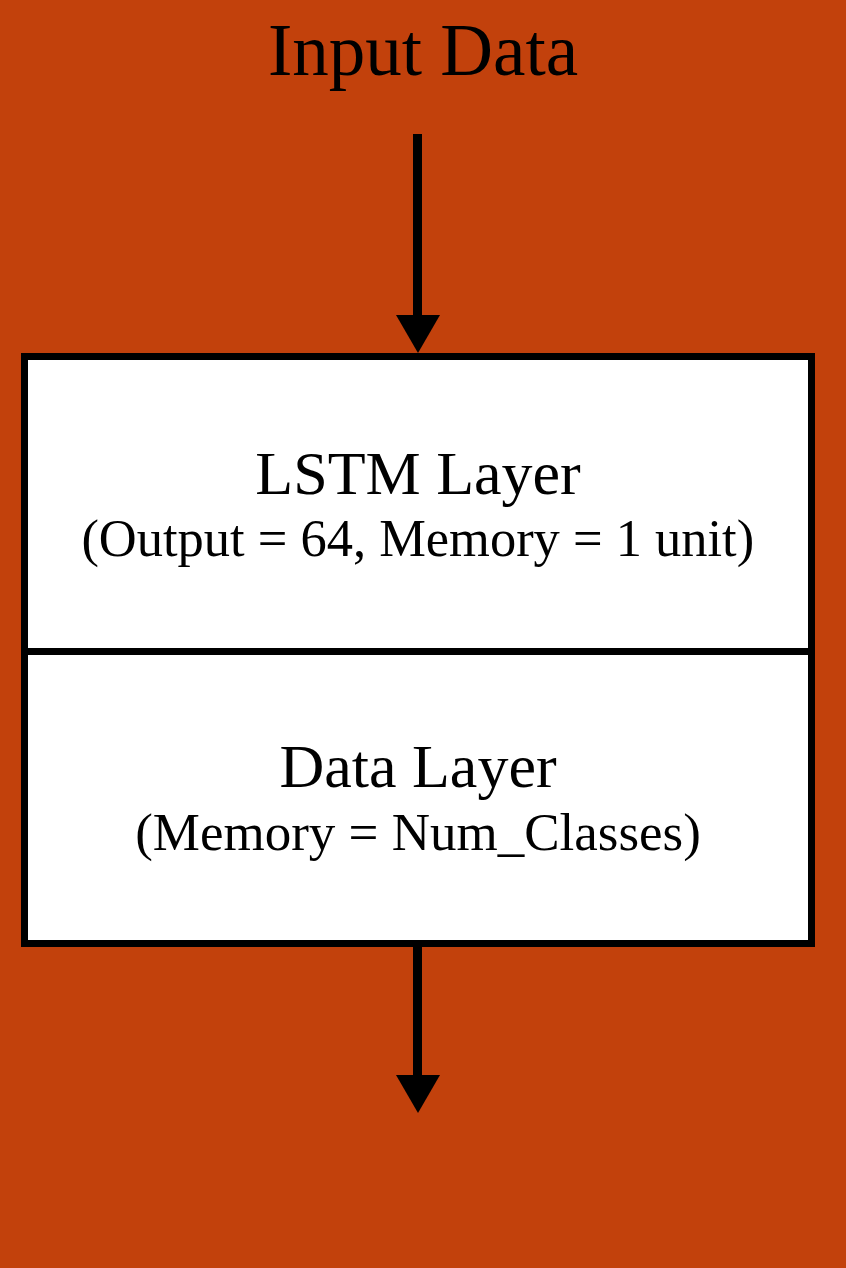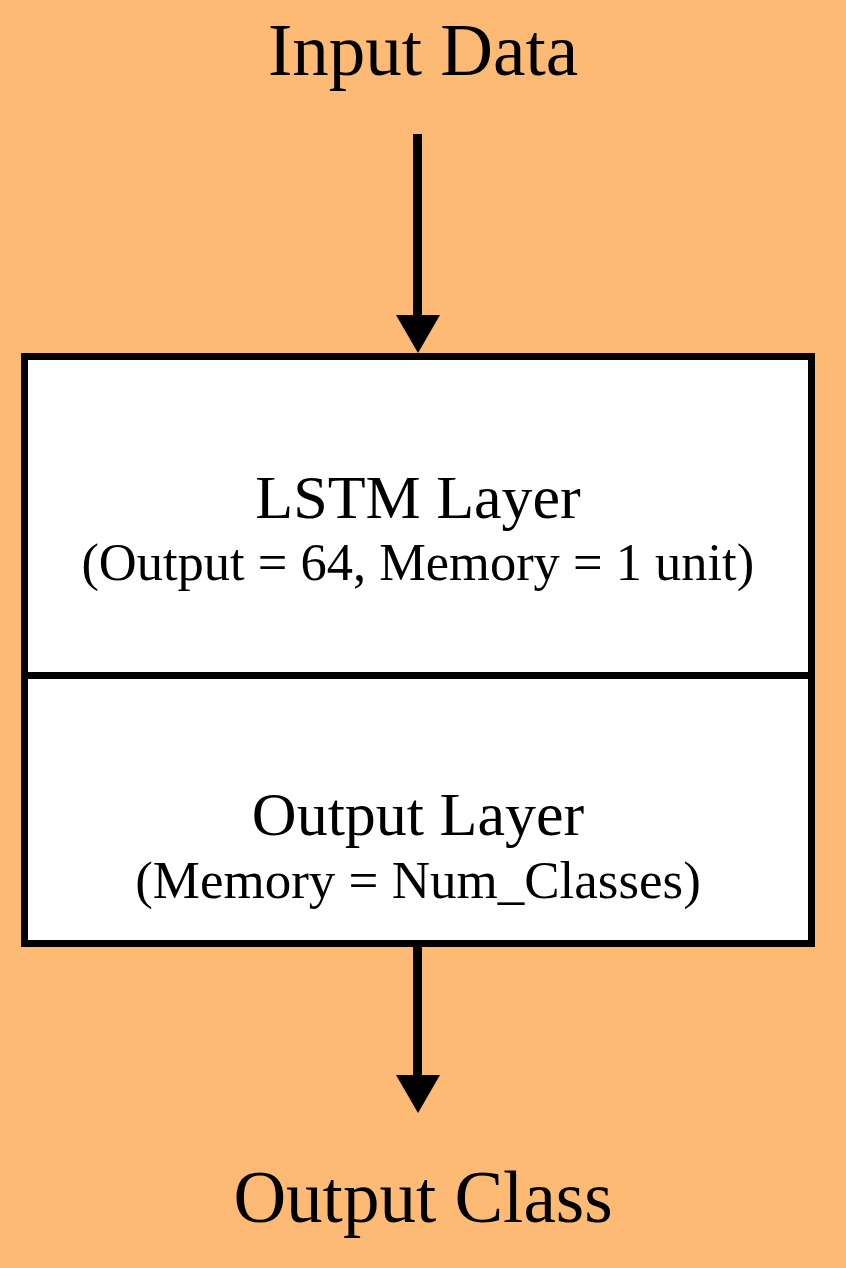--- a/index.html
+++ b/index.html
@@ -10,21 +10,21 @@
   }
   body {
     font-family: "Liberation Serif", "DejaVu Serif", serif;
     color: #000000;
   }
 
   #diagram-canvas {
     position: relative;
     width: 846px;
     height: 1268px;
-    background: #fdba74;
+    background: #c2410c;
     overflow: hidden;
   }
 
   
   .io-label {
     position: absolute;
     left: 0;
     width: 846px;
     text-align: center;
     font-family: "Liberation Serif", "DejaVu Serif", serif;
@@ -57,21 +57,20 @@
   }
   .layer-block {
     box-sizing: border-box;
     width: 100%;
     position: relative;
     display: flex;
     flex-direction: column;
     align-items: center;
     justify-content: center;
     overflow: hidden;
-    margin-top: 24px;
   }
   #lstm-block {
     height: 295px;
     border-bottom: 7px solid #000000;
   }
   #dense-block {
     height: 285px;
   }
 
   .layer-title {
@@ -114,28 +113,27 @@
   </div>
 
   <div id="layer-stack">
 
     <div class="layer-block" id="lstm-block">
       <div class="layer-title" id="lstm-title">LSTM Layer</div>
       <div class="layer-subtitle" id="lstm-subtitle">(Output = 64, Memory = 1 unit)</div>
     </div>
 
     <div class="layer-block" id="dense-block">
-      <div class="layer-title" id="dense-title">Output Layer</div>
+      <div class="layer-title" id="dense-title">Data Layer</div>
       <div class="layer-subtitle" id="dense-subtitle">(Memory = Num_Classes)</div>
     </div>
 
   </div>
 
   <div class="arrow" id="output-arrow" style="top:947px;height:166px;">
     <svg width="846" height="166" viewBox="0 0 846 166" xmlns="http://www.w3.org/2000/svg">
       <rect x="413" y="0" width="9" height="129" fill="#000000"></rect>
       <polygon points="396,128 440,128 418,166" fill="#000000"></polygon>
     </svg>
   </div>
 
-  <div class="io-label" id="output-label">Output Class</div>
 
 </div>
 
 </body></html>

